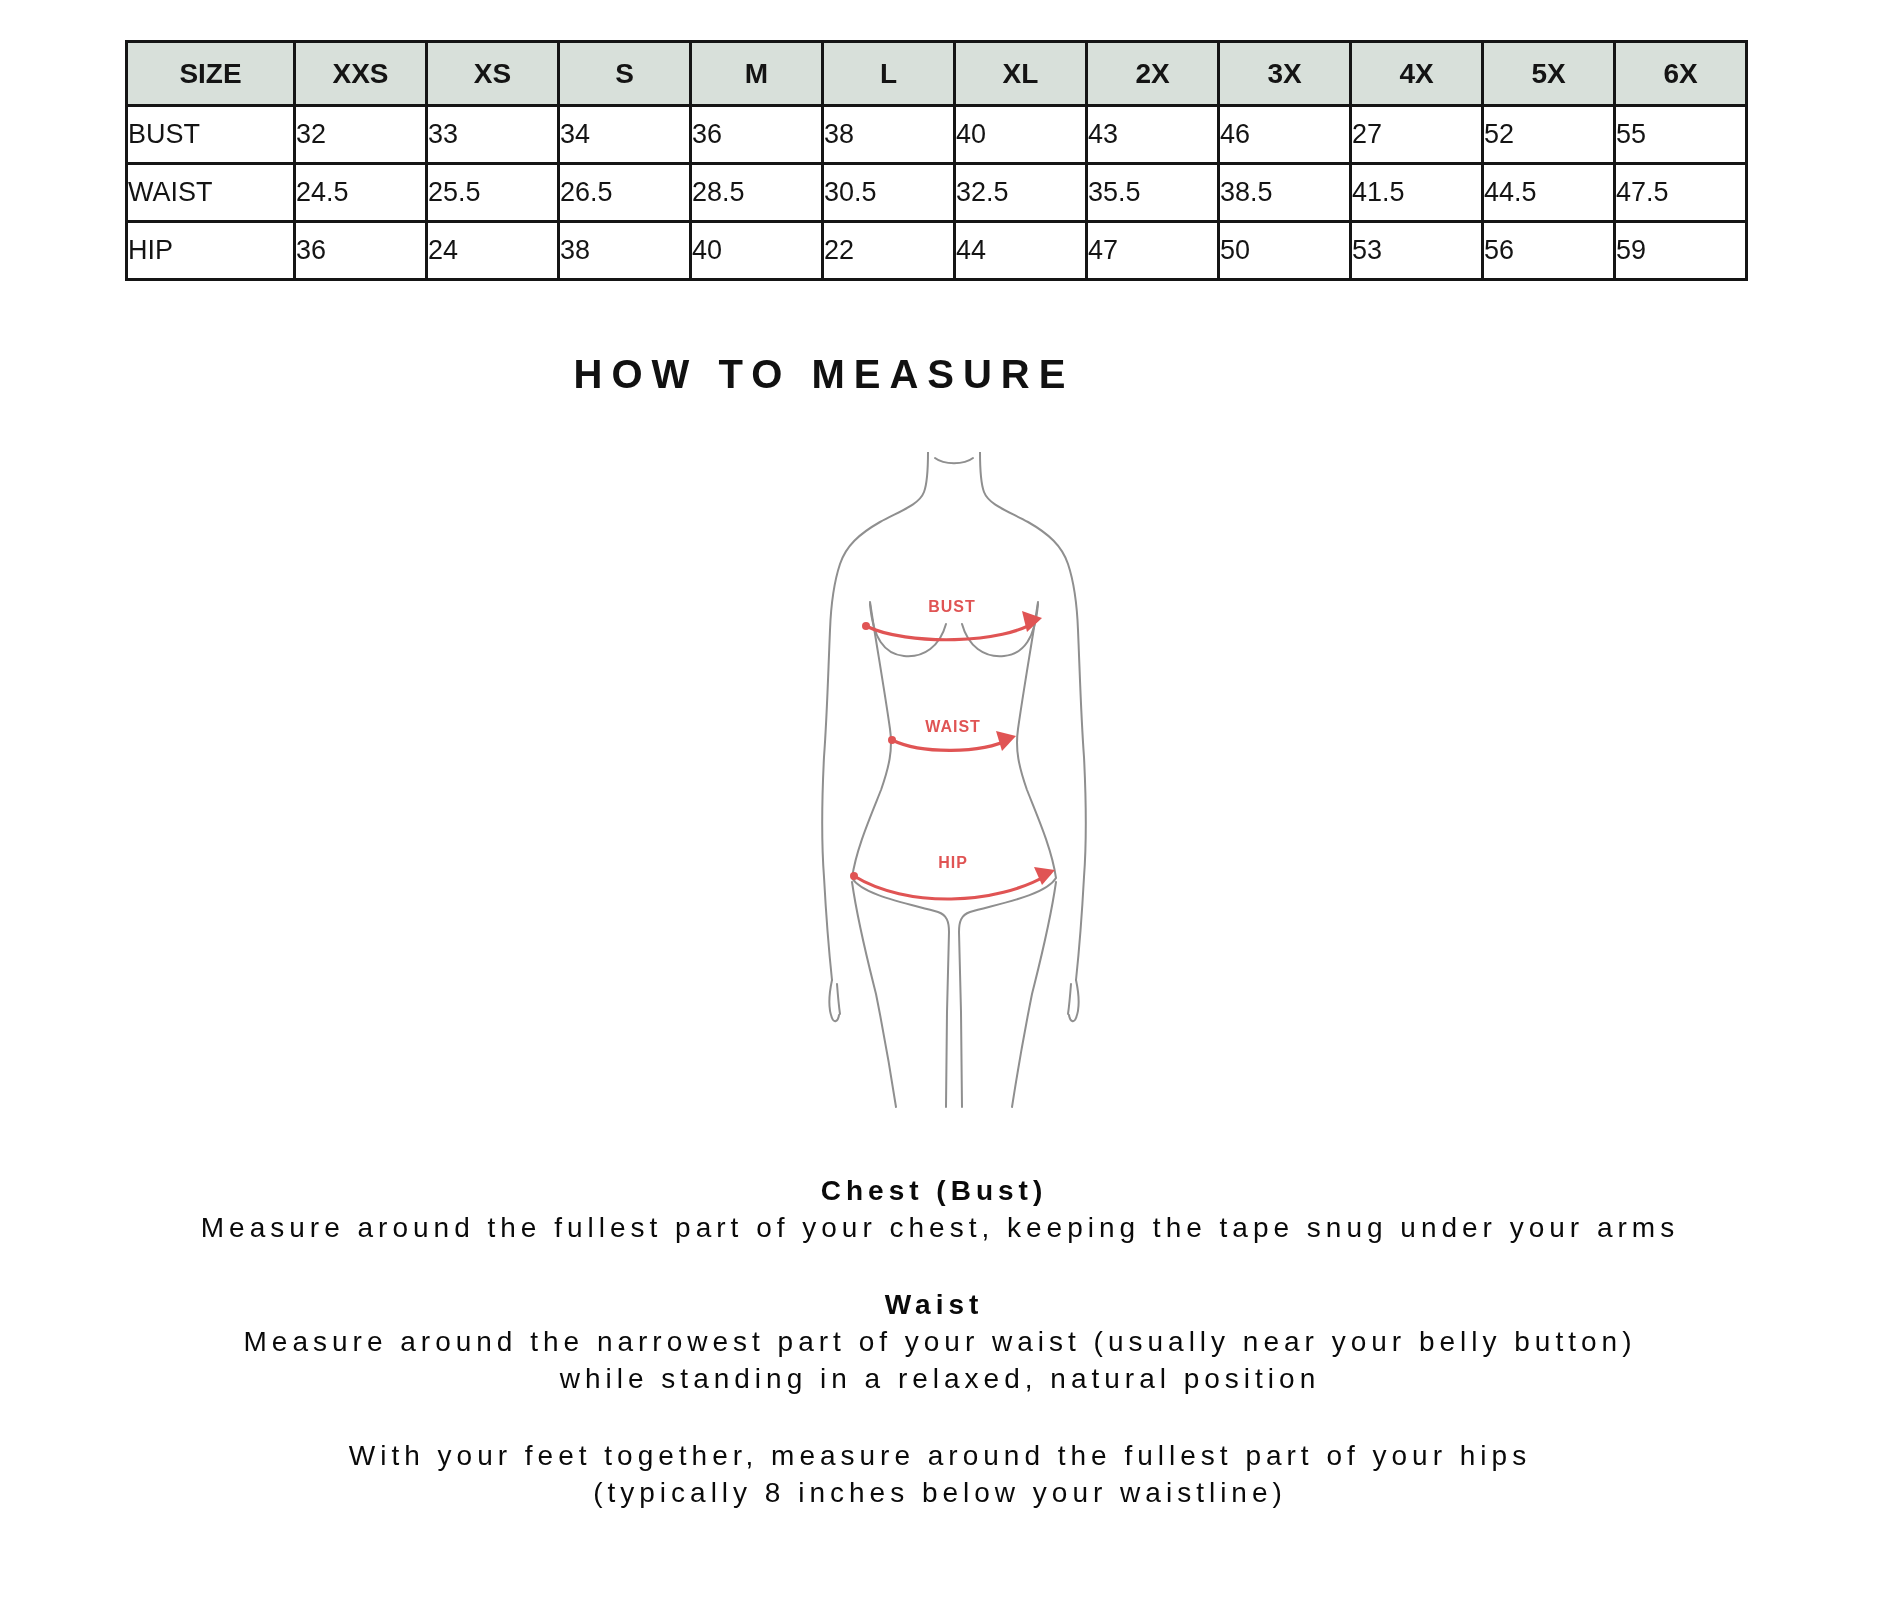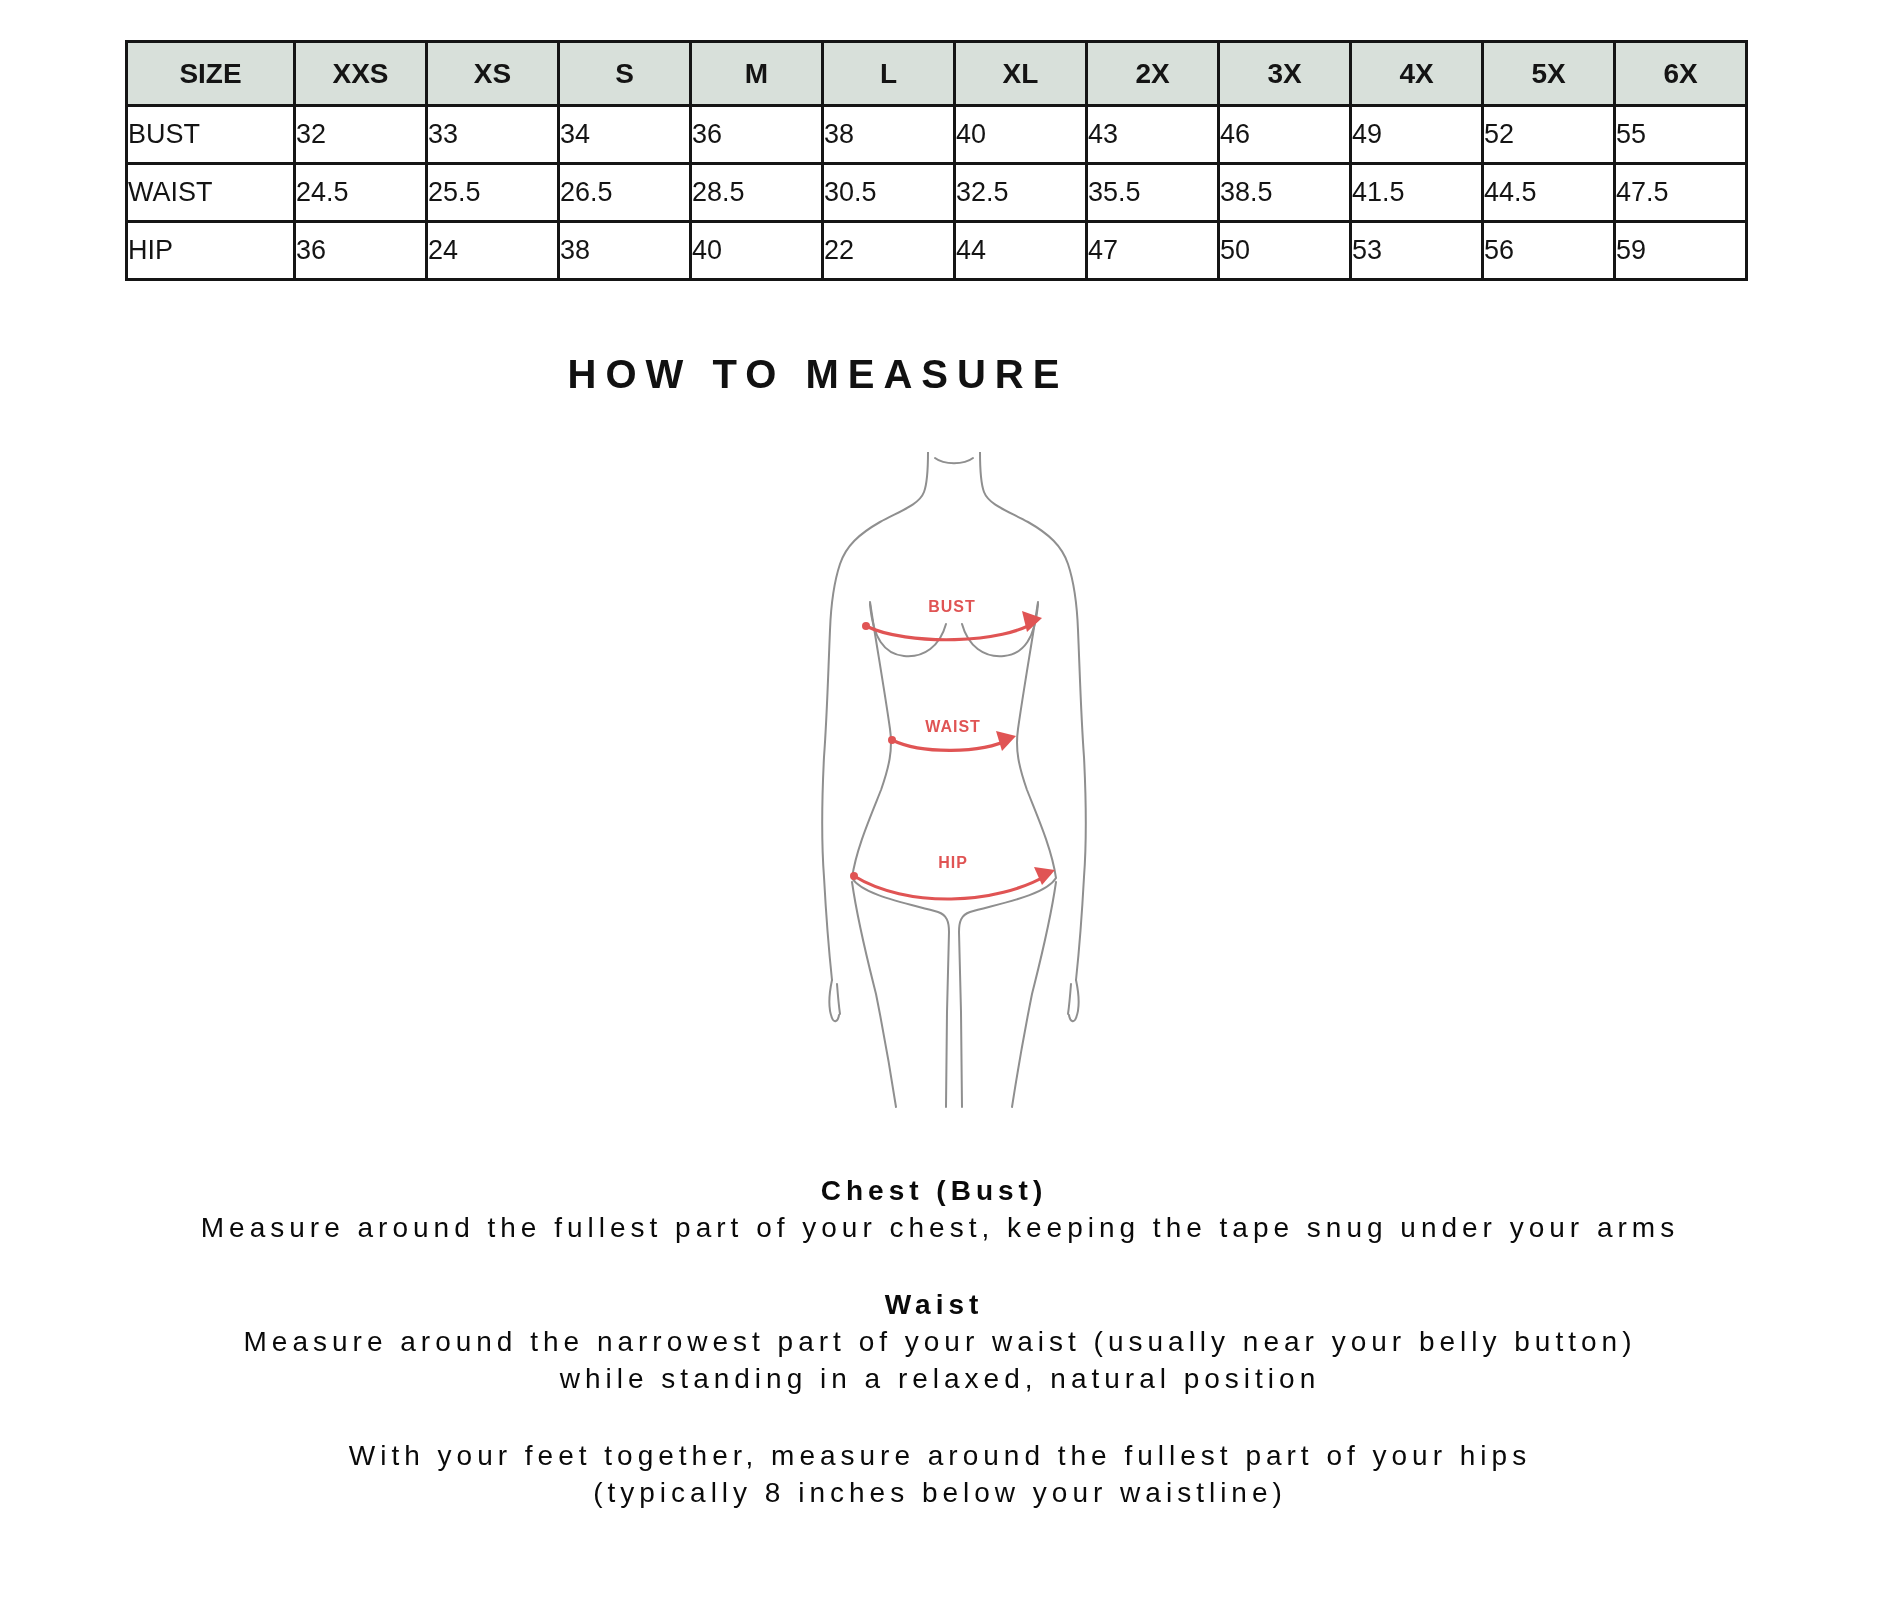--- a/index.html
+++ b/index.html
@@ -39,21 +39,21 @@
   }
   .size-table td {
     background: #ffffff;
     font-size: 27px;
     font-weight: 400;
     height: 58px;
   }
 
   
   .how-heading {
-    position: absolute; top: 352px; left: 0;
+    position: absolute; top: 352px; left: 6px;
     width: 1608px;
     text-align: center;
     font-size: 40px;
     font-weight: 700;
     letter-spacing: 9px;
     color: #111;
     white-space: nowrap;
     padding-left: 28px;
   }
 
@@ -148,21 +148,21 @@
       <tr>
         <td>BUST</td>
         <td>32</td>
         <td>33</td>
         <td>34</td>
         <td>36</td>
         <td>38</td>
         <td>40</td>
         <td>43</td>
         <td>46</td>
-        <td>49</td>
+        <td>27</td>
         <td>52</td>
         <td>55</td>
       </tr>
       <tr>
         <td>WAIST</td>
         <td>24.5</td>
         <td>25.5</td>
         <td>26.5</td>
         <td>28.5</td>
         <td>30.5</td>

